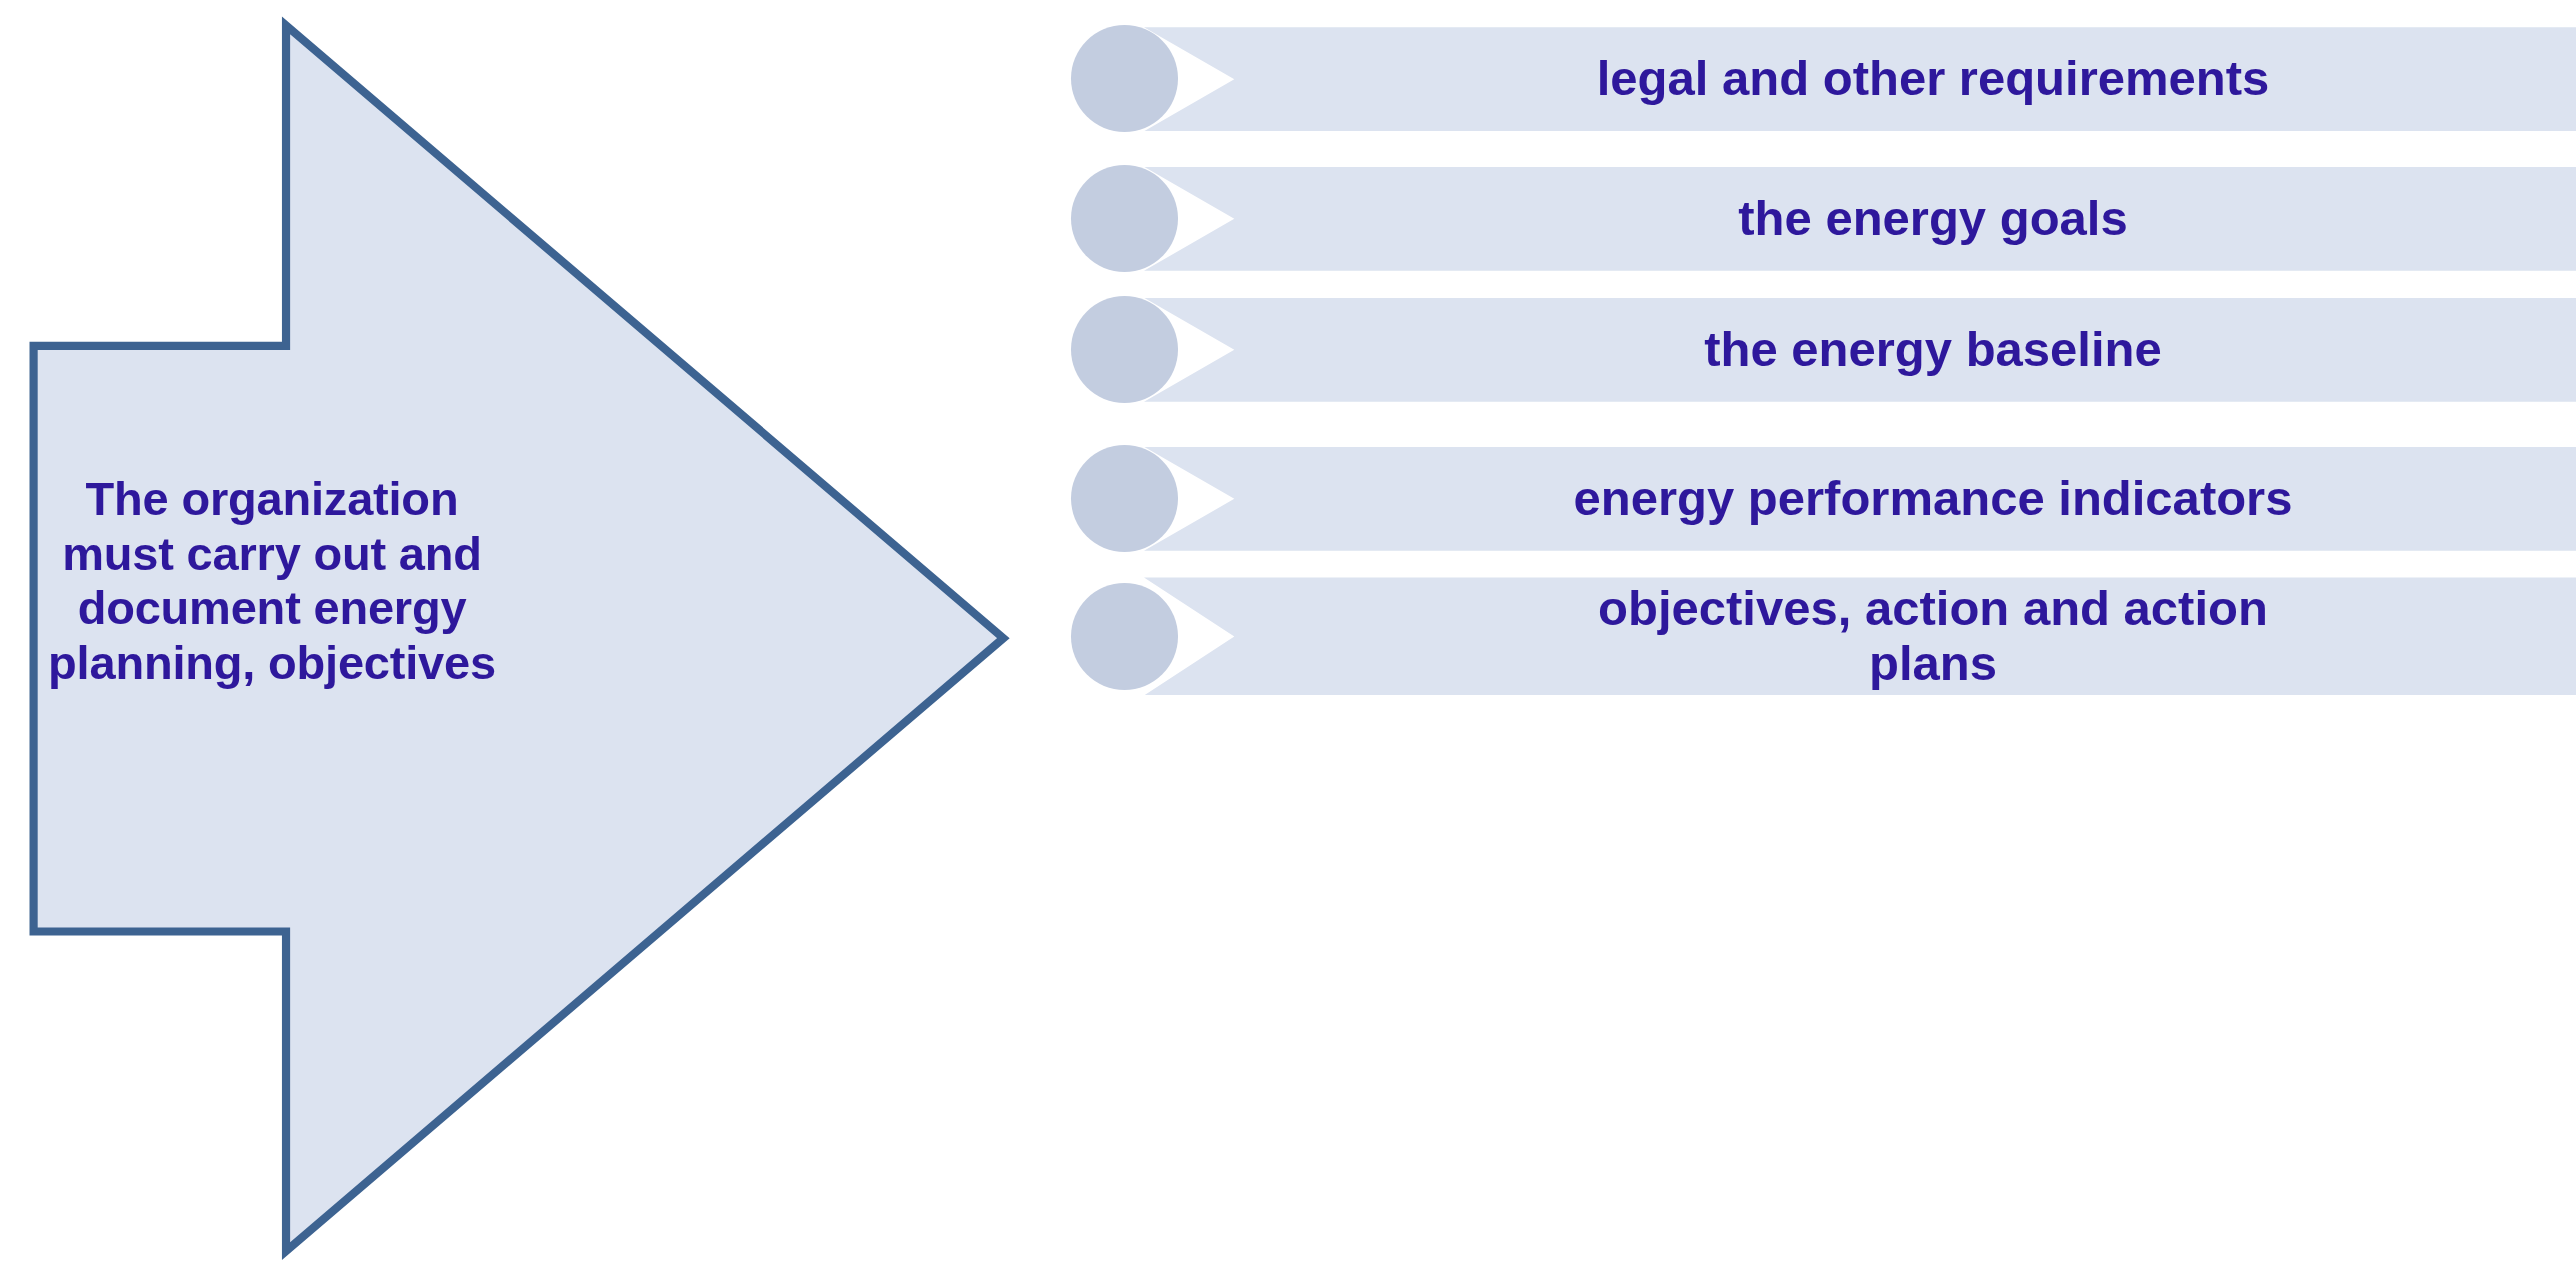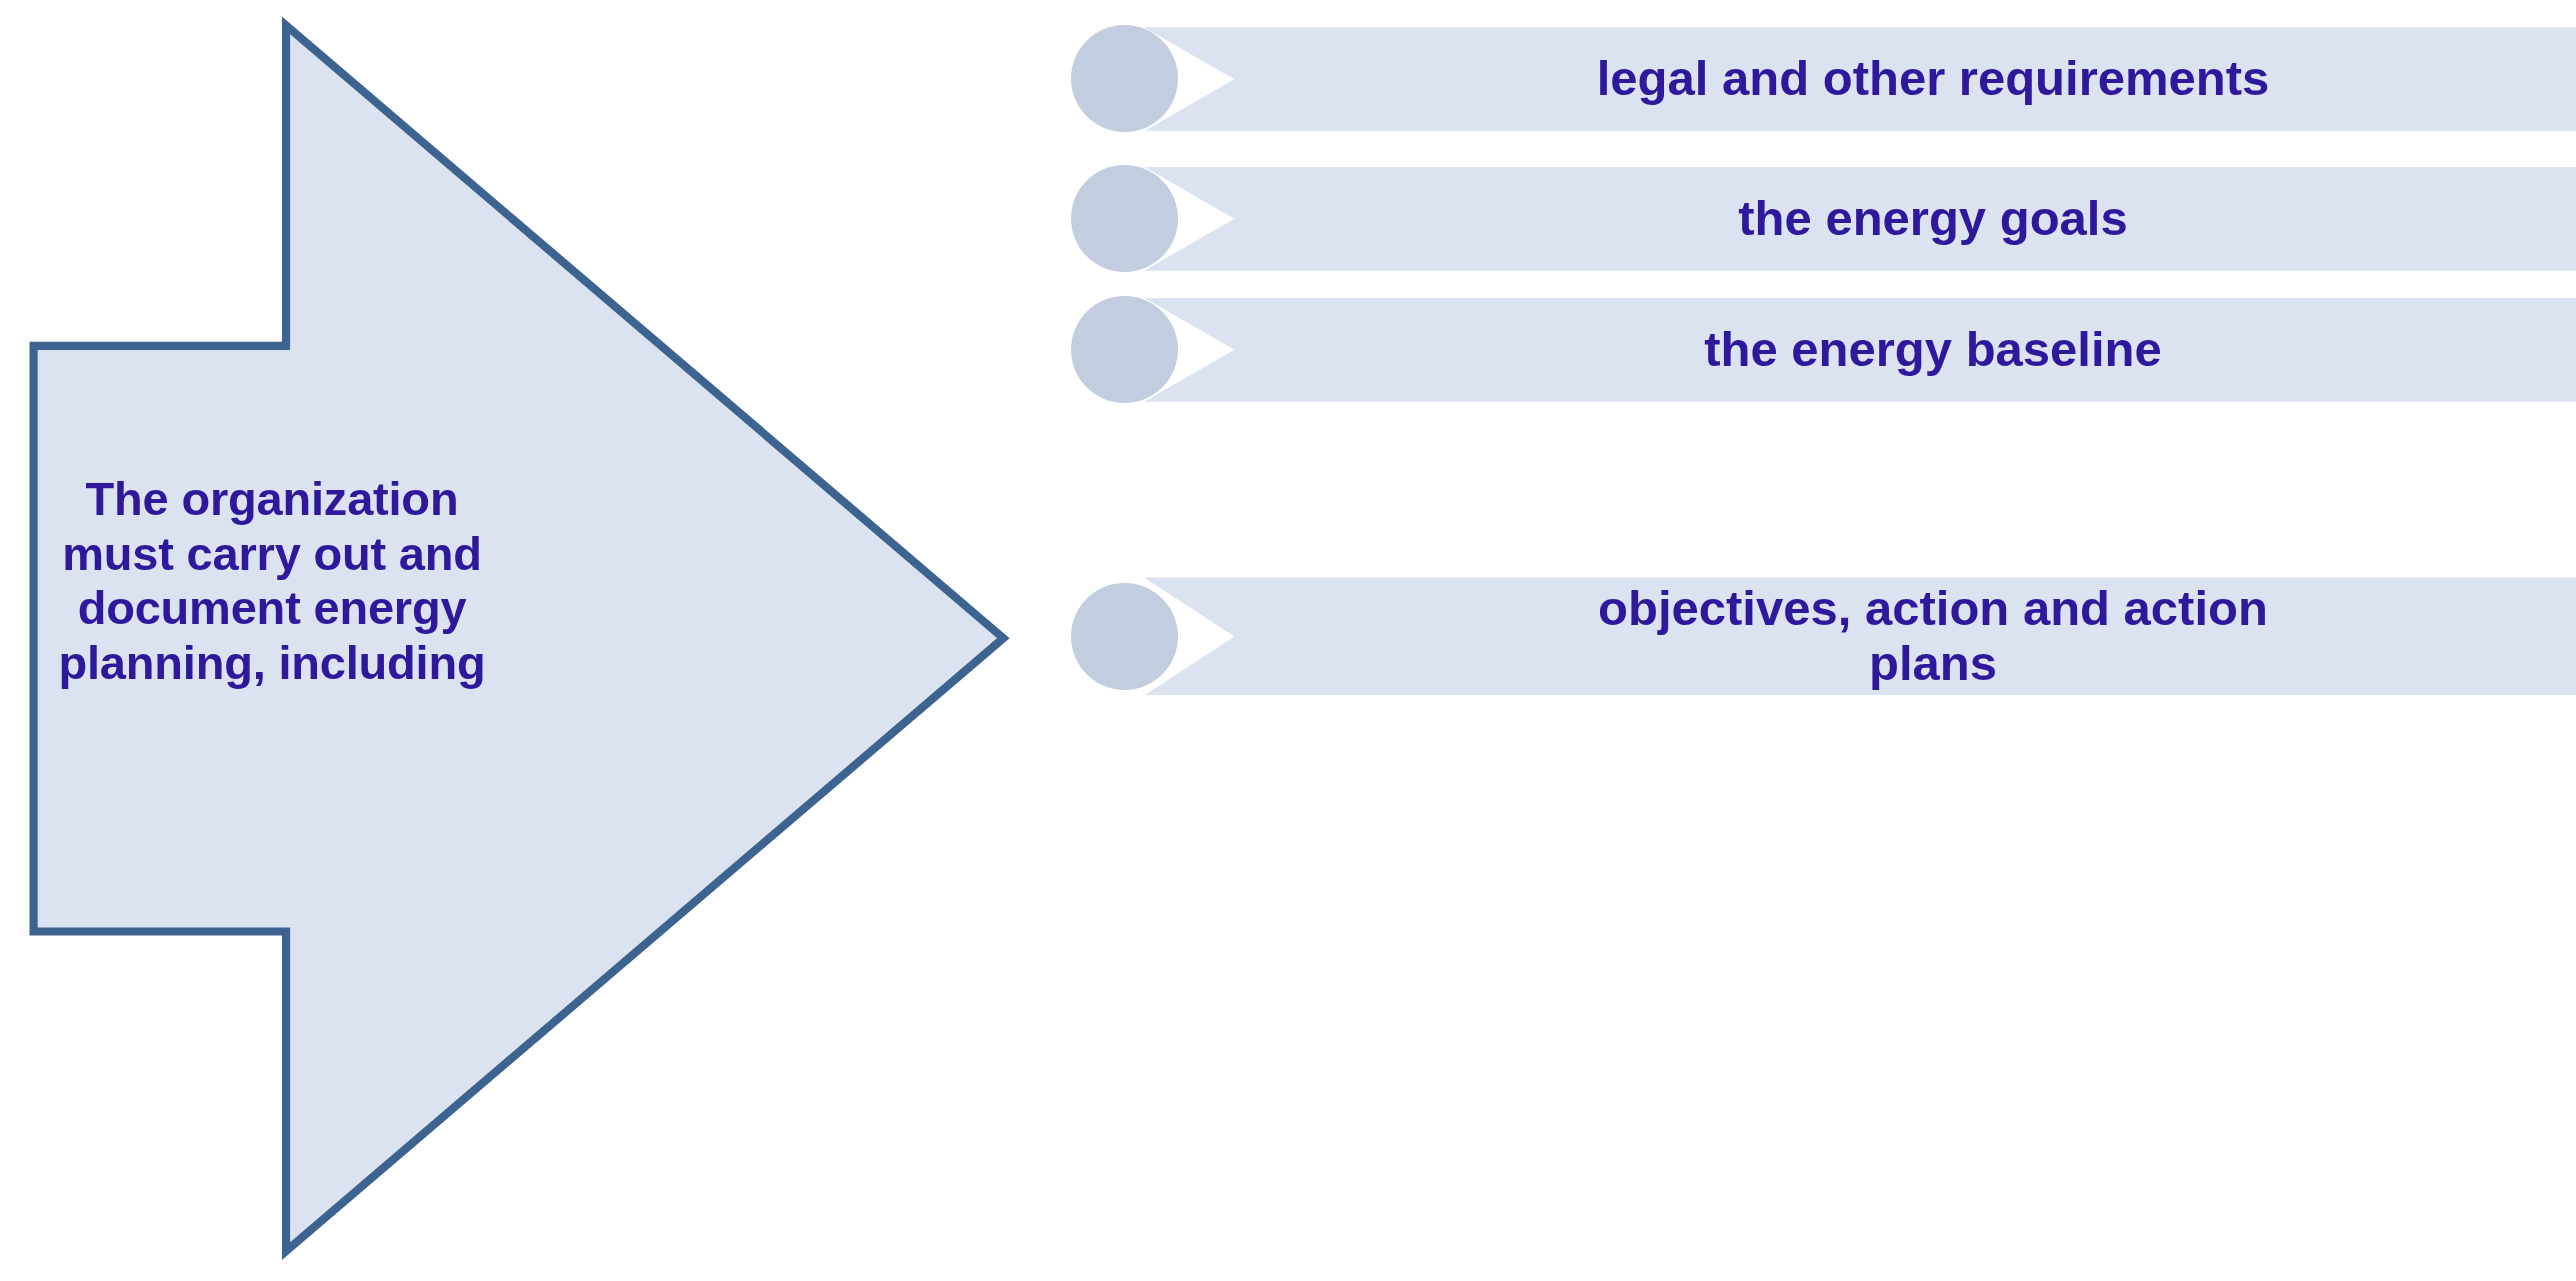--- a/index.html
+++ b/index.html
@@ -91,21 +91,21 @@
 
 <div id="stage" style="width: 2576px; height: 1281px; background: rgb(255, 255, 255);">
 
   <div id="arrow-block">
     <svg id="arrow-svg" viewBox="0 0 1120 1411" preserveAspectRatio="none">
       <polygon points="37,381 315,381 315,28 1105,703 315,1378 315,1026 37,1026" fill="#dce3f0" stroke="#3d6391" stroke-width="9" stroke-linejoin="miter"></polygon>
     </svg>
     <div id="arrow-label" style="color: rgb(46, 24, 156);">The organization
 must carry out and
 document energy
-planning, including</div>
+planning, objectives</div>
   </div>
 
   <div class="item-row" style="top:25.4px;height:109px;">
     <div class="item-box" style="left: 73px; top: 1.8px; width: 1505px; height: 104px; background: rgb(220, 227, 240);">
       <span class="item-label" style="color: rgb(46, 24, 156);">legal and other requirements</span>
     </div>
     <div class="item-circle" style="left: 0px; top: 0px; width: 107px; height: 107px; background: rgb(195, 205, 224);"></div>
   </div>
 
   <div class="item-row" style="top:165px;height:109px;">
@@ -115,20 +115,26 @@
     <div class="item-circle" style="left: 0px; top: 0px; width: 107px; height: 107px; background: rgb(195, 205, 224);"></div>
   </div>
 
   <div class="item-row" style="top:296px;height:109px;">
     <div class="item-box" style="left: 73px; top: 1.8px; width: 1505px; height: 104px; background: rgb(220, 227, 240);">
       <span class="item-label" style="color: rgb(46, 24, 156);">the energy baseline</span>
     </div>
     <div class="item-circle" style="left: 0px; top: 0px; width: 107px; height: 107px; background: rgb(195, 205, 224);"></div>
   </div>
 
+  <div class="item-row" style="top:445px;height:109px;">
+    <div class="item-box" style="left: 73px; top: 1.8px; width: 1505px; height: 104px; background: rgb(220, 227, 240);">
+      <span class="item-label" style="color: rgb(46, 24, 156);">energy performance indicators</span>
+    </div>
+    <div class="item-circle" style="left: 0px; top: 0px; width: 107px; height: 107px; background: rgb(195, 205, 224);"></div>
+  </div>
 
   <div class="item-row" style="top:581px;height:120px;">
     <div class="item-box" style="left: 73px; top: -3.6px; width: 1505px; height: 118px; background: rgb(220, 227, 240);">
       <span class="item-label" style="color: rgb(46, 24, 156);">objectives, action and action
 plans</span>
     </div>
     <div class="item-circle" style="left: 0px; top: 1.8px; width: 107px; height: 107px; background: rgb(195, 205, 224);"></div>
   </div>
 
 </div>

